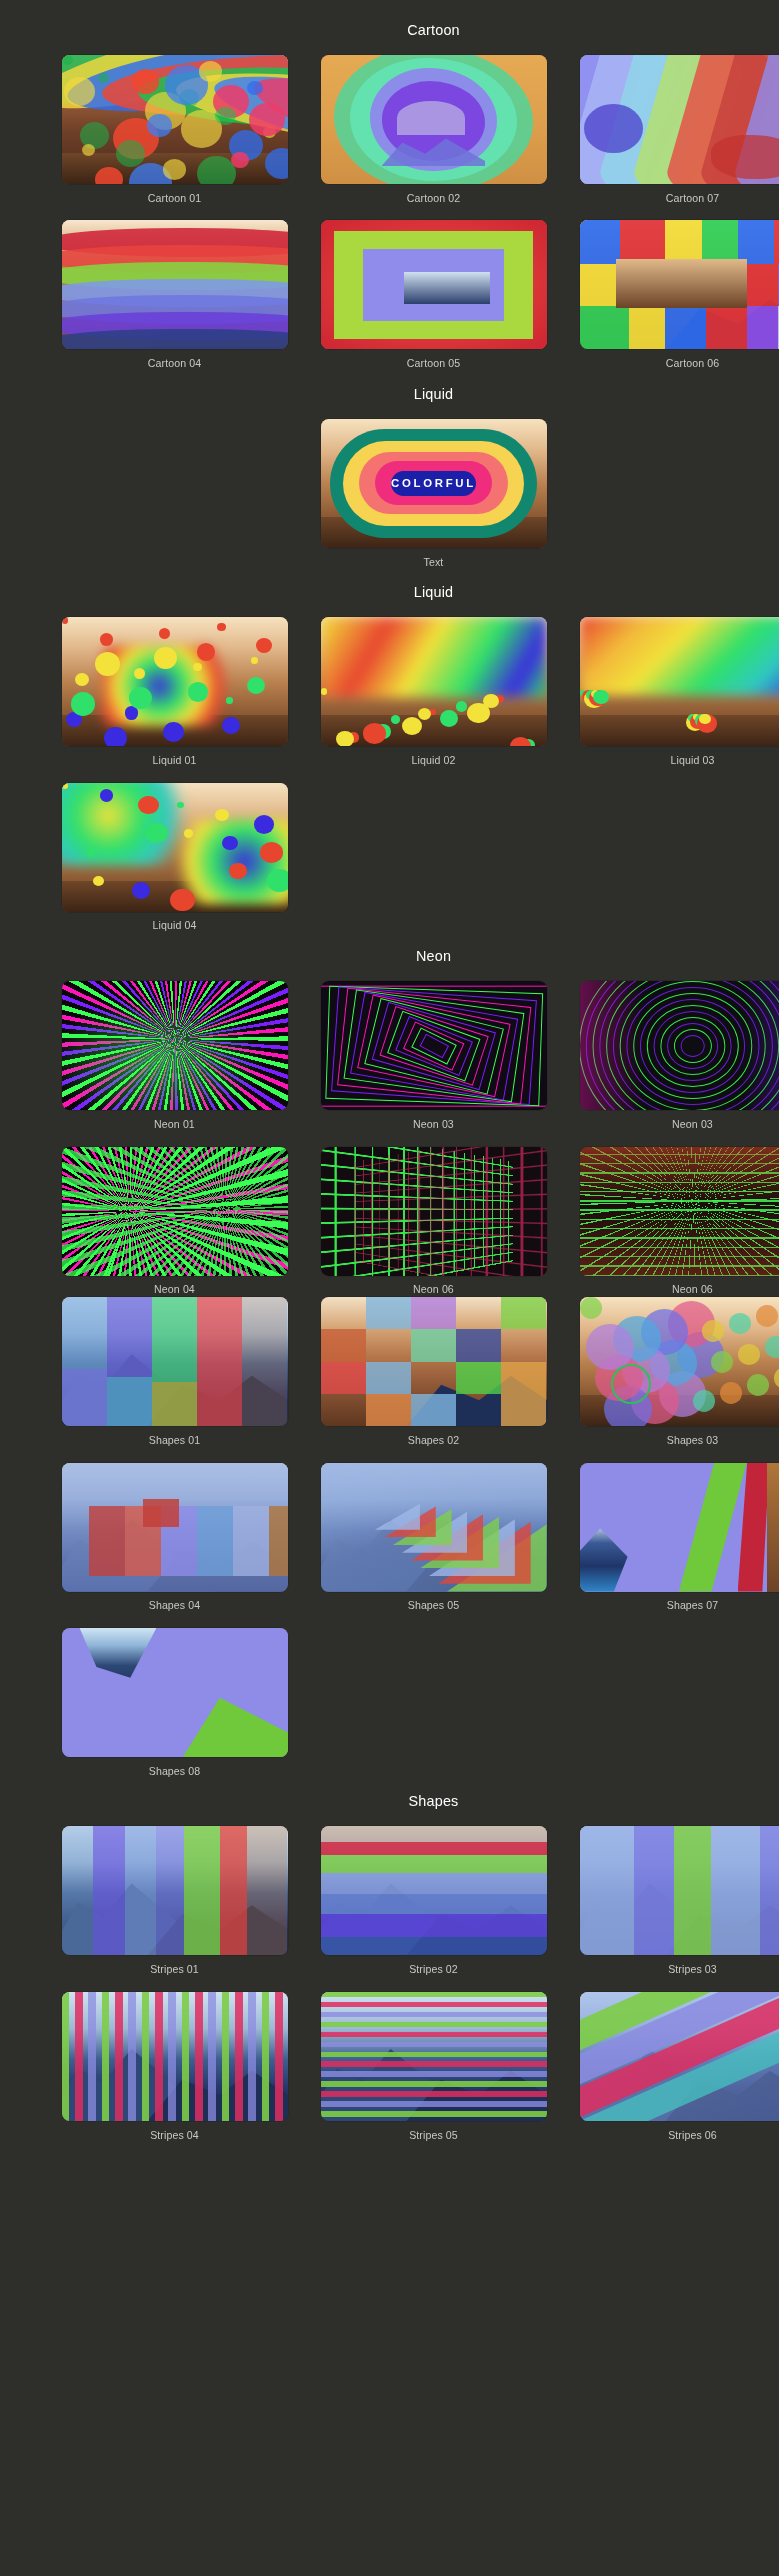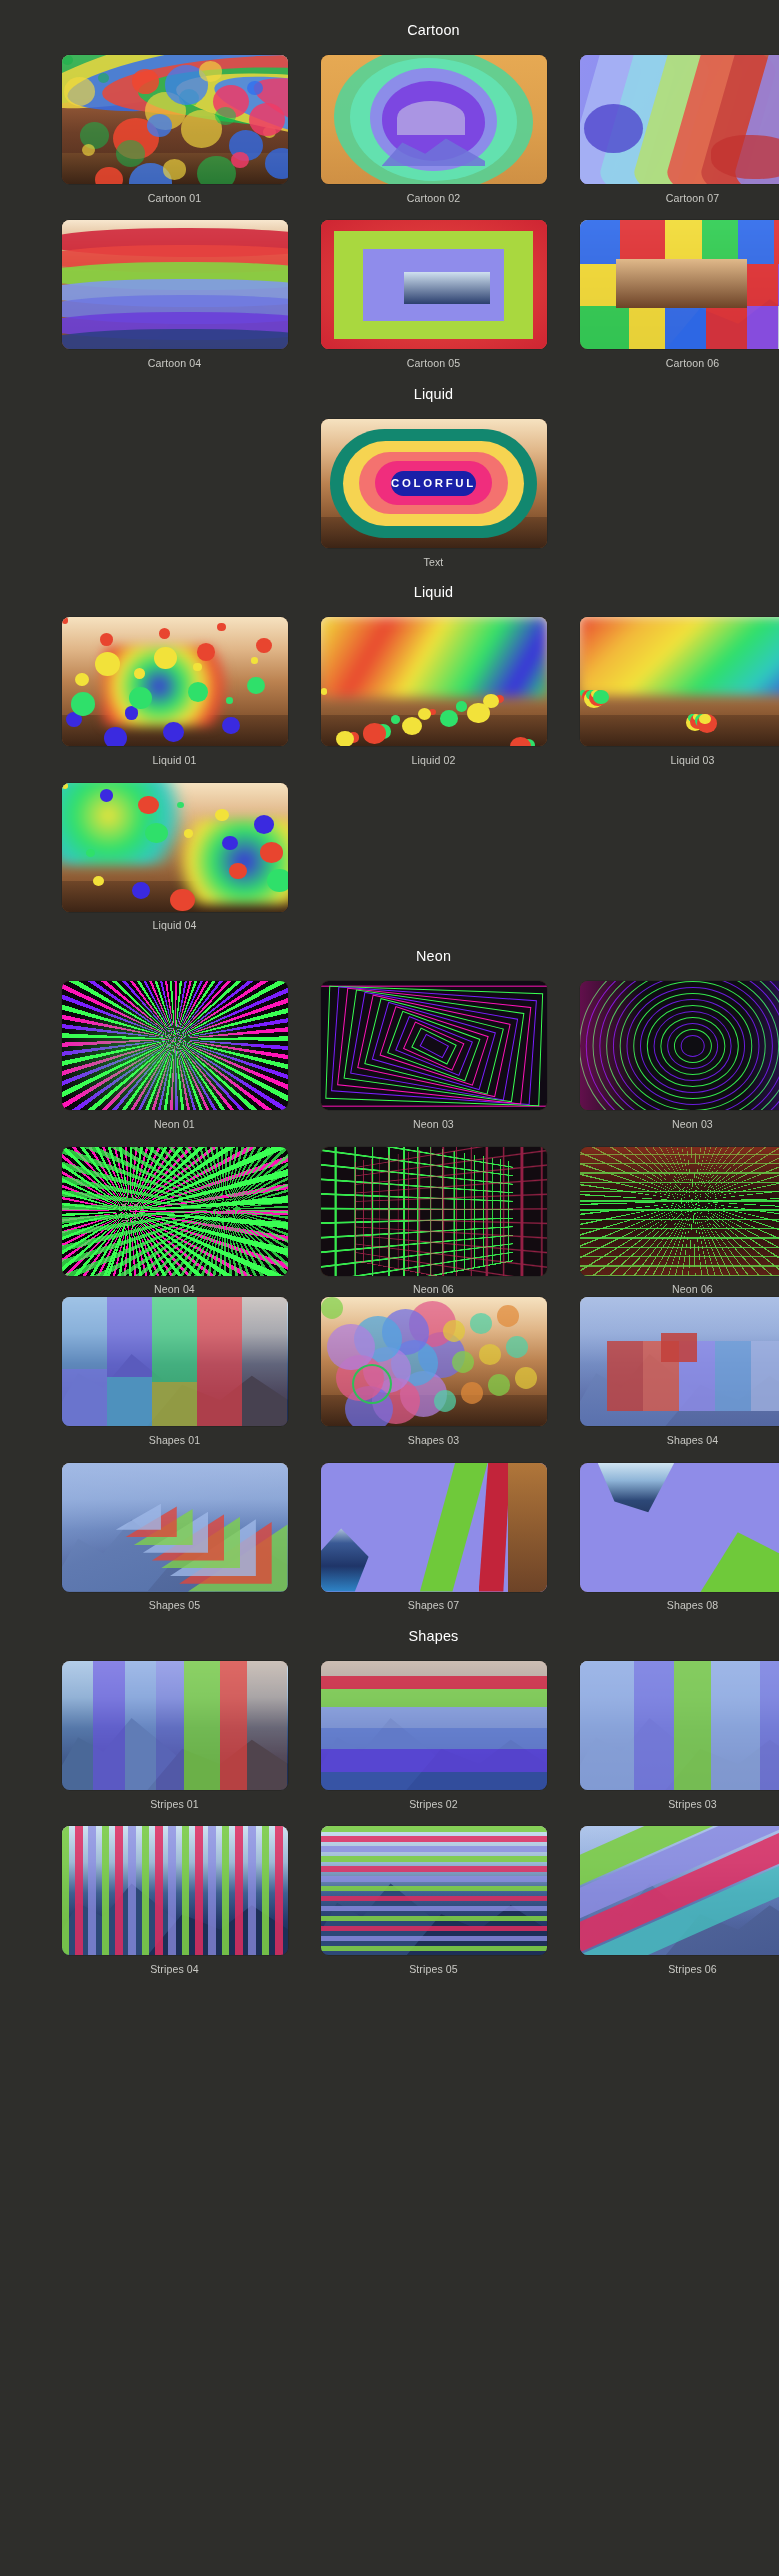--- a/index.html
+++ b/index.html
@@ -526,20 +526,40 @@
             <div class="vstripe" style="left:60%;width:20%;background:rgba(235,70,70,.7);"></div>
             <div class="vstripe" style="left:80%;width:20%;background:rgba(200,120,60,.25);"></div>
             <div style="position:absolute;left:0;top:56%;width:20%;height:44%;background:rgba(120,110,225,.6);"></div>
             <div style="position:absolute;left:20%;top:62%;width:20%;height:38%;background:rgba(70,190,190,.55);"></div>
             <div style="position:absolute;left:40%;top:66%;width:20%;height:34%;background:rgba(205,150,40,.6);"></div>
           </div>
           <div class="caption">Shapes 01</div>
         </div>
         <div class="cell">
           <div class="thumb">
+            <div class="layer bg-mtn"></div>
+            <div class="mtn-b"></div>
+            <div class="tile" style="left:20%;top:0%;width:20%;height:25%;background:#7fb6e0;opacity:.8;"></div>
+            <div class="tile" style="left:40%;top:0%;width:20%;height:25%;background:#b07fe0;opacity:.8;"></div>
+            <div class="tile" style="left:80%;top:0%;width:20%;height:25%;background:#7fd14a;opacity:.8;"></div>
+            <div class="tile" style="left:0%;top:25%;width:20%;height:25%;background:#c7603a;opacity:.8;"></div>
+            <div class="tile" style="left:40%;top:25%;width:20%;height:25%;background:#6fd1a8;opacity:.8;"></div>
+            <div class="tile" style="left:60%;top:25%;width:20%;height:25%;background:#3a4f9e;opacity:.8;"></div>
+            <div class="tile" style="left:0%;top:50%;width:20%;height:25%;background:#e04a4a;opacity:.8;"></div>
+            <div class="tile" style="left:20%;top:50%;width:20%;height:25%;background:#7fb6e0;opacity:.8;"></div>
+            <div class="tile" style="left:60%;top:50%;width:20%;height:25%;background:#4fd14a;opacity:.8;"></div>
+            <div class="tile" style="left:80%;top:50%;width:20%;height:25%;background:#e0a34a;opacity:.8;"></div>
+            <div class="tile" style="left:20%;top:75%;width:20%;height:25%;background:#e0894a;opacity:.8;"></div>
+            <div class="tile" style="left:40%;top:75%;width:20%;height:25%;background:#7fb6e0;opacity:.8;"></div>
+            <div class="tile" style="left:80%;top:75%;width:20%;height:25%;background:#e0a34a;opacity:.8;"></div>
+          </div>
+          <div class="caption">Shapes 02</div>
+        </div>
+        <div class="cell">
+          <div class="thumb">
             <div class="layer bg-desert"></div>
             <div class="rockline"></div>
             <div style="position:absolute;left:0%;top:0%;width:10%;height:17%;
         border-radius:50%;background:#7fd14a;opacity:.72;"></div>
             <div style="position:absolute;left:43%;top:27%;width:21%;height:35.699999999999996%;
         border-radius:50%;background:#6f6fe8;opacity:.72;"></div>
             <div style="position:absolute;left:86%;top:54%;width:10%;height:17%;
         border-radius:50%;background:#e0c93a;opacity:.72;"></div>
             <div style="position:absolute;left:39%;top:3%;width:21%;height:35.699999999999996%;
         border-radius:50%;background:#e05a8a;opacity:.72;"></div>

